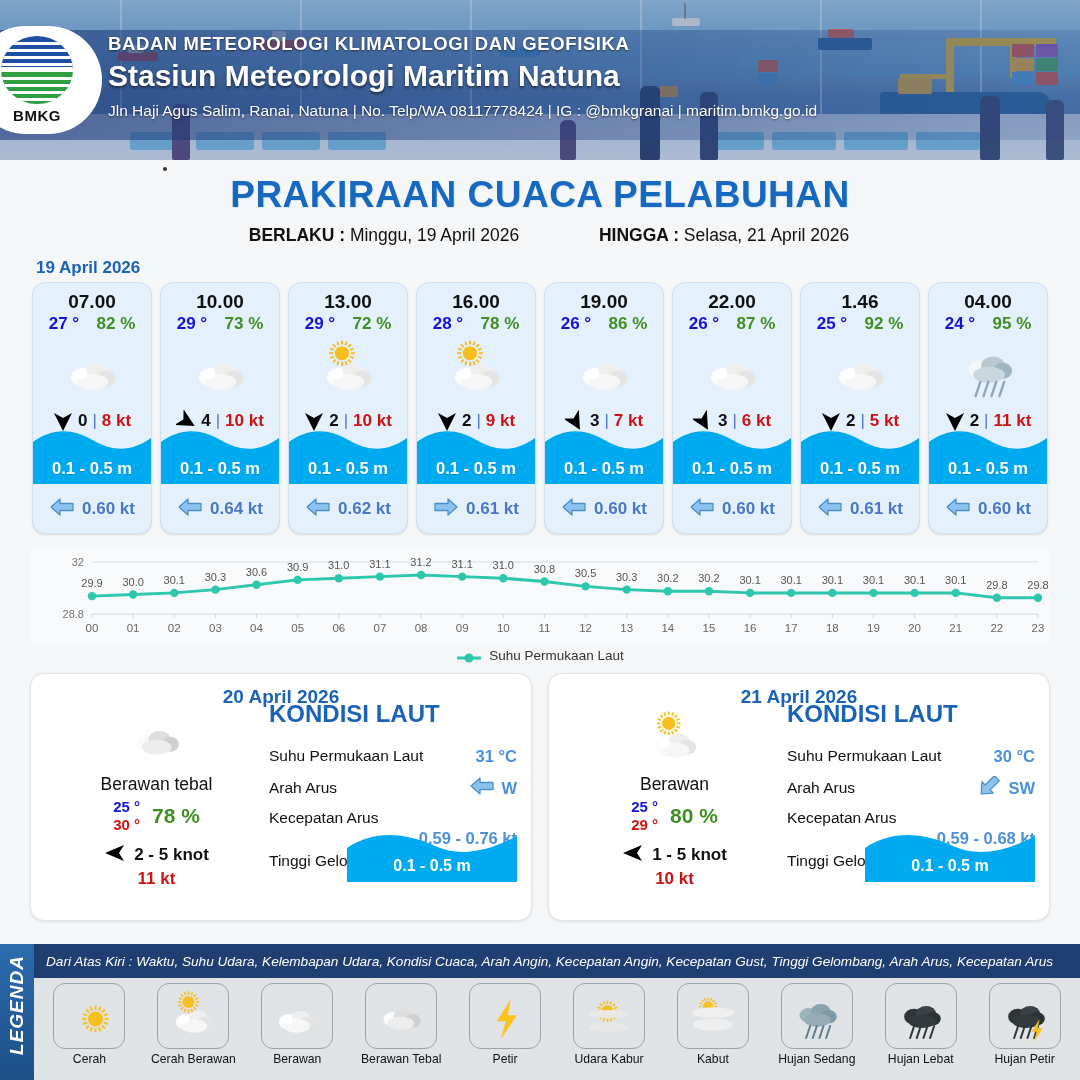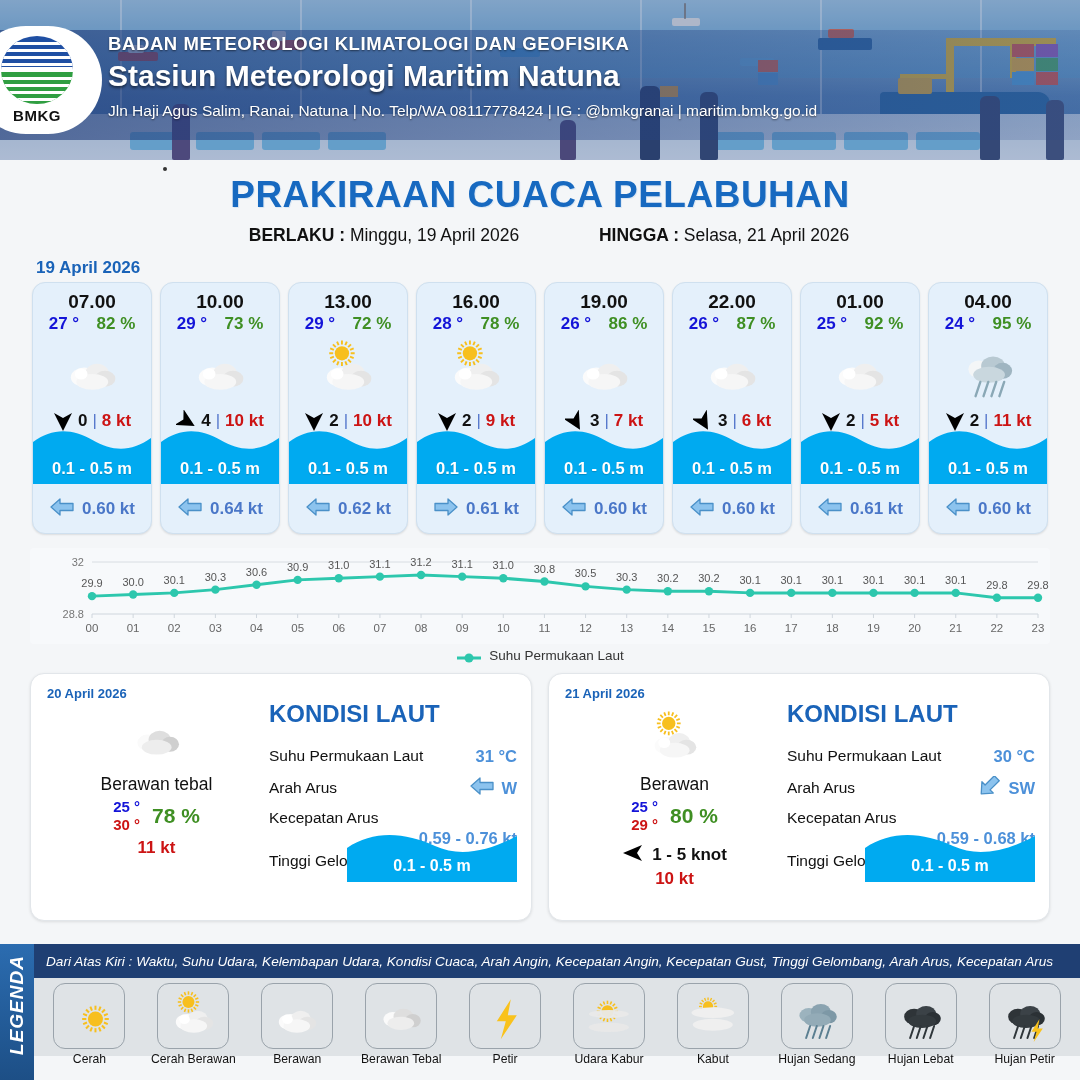--- a/index.html
+++ b/index.html
@@ -100,21 +100,21 @@
                background:#f7f9fb; border-radius:4px; }
   .chart-svg { display:block; width:1020px; height:96px; }
   .chart-legend { text-align:center; margin-top:4px; font-size:13.5px; color:#333;
                   display:flex; align-items:center; justify-content:center; gap:7px; }
   .leg-marker { width:26px; height:10px; position:relative; }
 
   
   .panels { display:flex; gap:16px; padding:10px 30px 0 30px; }
   .panel { flex:1; height:248px; background:#fff; border:1px solid #e2e6ea; border-radius:14px;
            box-shadow:0 1px 3px rgba(0,0,0,.10); position:relative; padding:12px 16px; }
-  .p-date { font-size:13px; font-weight:bold; color:#1a63b8; }
+  .p-date { font-size:19px; font-weight:bold; color:#1a63b8;text-align:center; }
   .p-left { position:absolute; left:18px; top:36px; width:215px; text-align:center; }
   .p-icon { height:58px; display:flex; align-items:center; justify-content:center; }
   .p-cond { font-size:17.5px; color:#111; margin-top:6px; }
   .p-tr { display:flex; align-items:center; justify-content:center; gap:12px; margin-top:3px; }
   .p-temps { text-align:left; line-height:1.15; }
   .p-tmin { font-size:15px; font-weight:bold; color:#1414d8; }
   .p-tmax { font-size:15px; font-weight:bold; color:#cc1414; }
   .p-hum { font-size:21px; font-weight:bold; color:#3f8f23; }
   .p-wind { display:flex; align-items:center; justify-content:center; gap:8px; margin-top:9px; }
   .p-wtxt { font-size:17px; font-weight:bold; color:#111; }
@@ -134,21 +134,21 @@
   
   .legenda { position:absolute; left:0; bottom:0; width:1080px; height:136px; }
   .leg-side { position:absolute; left:0; top:0; width:34px; height:136px;
               background:linear-gradient(180deg,#2b6cb0,#1d4f86); }
   .leg-side span { position:absolute; left:-35px; top:50px; width:104px; text-align:center;
                    transform:rotate(-90deg); color:#fff; font-size:19px; font-weight:bold;
                    font-style:italic; letter-spacing:1px; }
   .leg-top { position:absolute; left:34px; top:0; width:1046px; height:34px;
              background:#1f3f73; display:flex; align-items:center; }
   .leg-top em { font-size:13.6px; color:#fff; font-style:italic; padding-left:12px; white-space:nowrap; }
-  .leg-items { position:absolute; left:34px; top:34px; width:1046px; height:78px;
+  .leg-items { position:absolute; left:34px; top:34px; width:1046px; height:102px;
                background:#dfe3e6; display:flex; align-items:flex-start; padding:5px 6px 0 6px; gap:5px; }
   .leg-item { flex:1; text-align:center; }
   .leg-tile { width:72px; height:66px; margin:0 auto; border:1px solid #9aa3ab; border-radius:12px;
               background:#dfe3e6; display:flex; align-items:center; justify-content:center; }
   .leg-name { font-size:12.2px; color:#111; margin-top:3px; }
 </style>
 </head>
 <body>
 
 <div class="header">
@@ -555,21 +555,21 @@
     <div class="cur-row">
       <span><svg width="26" height="20" viewBox="0 0 26 20">
             <g transform="rotate(0 13 10)">
     <path d="M11 2 L2 10 L11 18 L11 13.5 L24 13.5 L24 6.5 L11 6.5 Z" fill="#8cc3ee" stroke="#4a90c8" stroke-width="1.3" stroke-linejoin="round"></path>
             </g>
           </svg></span>
       <span class="cur-txt">0.60 kt</span>
     </div>
     </div>
     <div class="card">
-    <div class="c-time">01.00</div>
+    <div class="c-time">1.46</div>
     <div class="c-row">
       <span class="c-temp">25 °</span>
       <span class="c-hum">92 %</span>
     </div>
     <div class="c-icon">
         <svg width="80.60000000000001" height="62" viewBox="0 0 80 78">
           <g>
     <ellipse cx="30" cy="48" rx="17" ry="12" fill="#fbfbfb"></ellipse>
     <ellipse cx="46" cy="44" rx="15" ry="13" fill="#efefef"></ellipse>
     <ellipse cx="56" cy="50" rx="13" ry="10" fill="#e4e4e4"></ellipse>
@@ -786,20 +786,26 @@
           </svg>
         </div>
       <div class="p-cond">Berawan tebal</div>
       <div class="p-tr">
         <span class="p-temps">
           <span class="p-tmin">25 °</span><br>
           <span class="p-tmax">30 °</span>
         </span>
         <span class="p-hum">78 %</span>
       </div>
+      <div class="p-wind">
+        <span><svg width="22" height="18" viewBox="0 0 22 18">
+              <path d="M1 9 L20 1 L15 9 L20 17 Z" fill="#000"></path>
+            </svg></span>
+        <span class="p-wtxt">2  - 5 knot</span>
+      </div>
       <div class="p-gust">11 kt</div>
     </div>
     <div class="p-right">
       <div class="p-title">KONDISI LAUT</div>
       <div class="pr-row">
         <span>Suhu Permukaan Laut</span>
         <span class="pr-val">31 °C</span>
       </div>
       <div class="pr-row">
         <span>Arah Arus</span>

